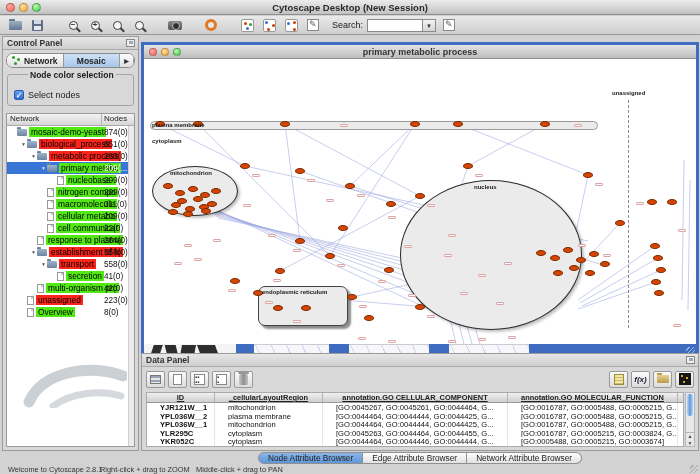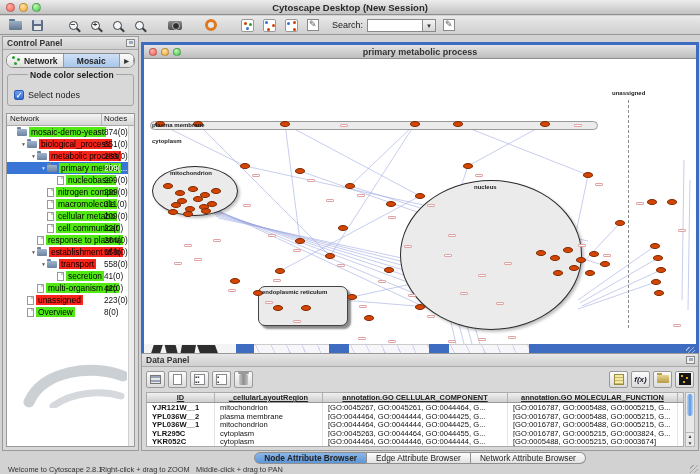--- a/index.html
+++ b/index.html
@@ -127,36 +127,36 @@
   .ic-fx { font-size:8px; font-style:italic; font-weight:bold; color:#223; }
   .ic-gold-folder { width:12px; height:8px; background:linear-gradient(#e8d490,#b99b48); border-radius:1px; position:relative; }
   .ic-gold-folder:before { content:""; position:absolute; left:0; top:-2px; width:5px; height:2px; background:#b99b48; }
   .ic-matrix { width:12px; height:12px; background:#151515; position:relative; }
   .ic-matrix i { position:absolute; width:2px; height:2px; background:#e0a020; }
   .dp-table { position:absolute; left:4px; right:14px; top:38px; bottom:3px; background:#fff; border:1px solid #aaa; overflow:hidden; }
   .dp-hrow { display:flex; height:10px; background:linear-gradient(#f0f0f0,#cfcfcf); border-bottom:1px solid #999;
     font-size:7.4px; font-weight:bold; color:#222; }
   .dp-hrow > div { border-right:1px solid #b2b2b2; text-align:center; overflow:hidden; white-space:nowrap;text-decoration:underline; }
   .dp-row { display:flex; height:8.6px; font-size:7.6px; color:#111; }
-  .dp-row > div { border-right:1px solid #e4e4e4; overflow:hidden; white-space:nowrap; padding-left:5px; }
+  .dp-row > div { border-right:1px solid #e4e4e4; overflow:hidden; white-space:nowrap; padding-left:13px; }
   .cw0 { width:68px; } .cw1 { width:108px; } .cw2 { width:185px; } .cw3 { width:170px; }
   .dp-row .cw0 { font-weight:bold; }
   .dp-vscroll { position:absolute; right:3px; top:38px; bottom:3px; width:10px; background:#e9e9e9; border:1px solid #b5b5b5; }
   .dp-thumb { position:absolute; left:1px; right:1px; top:1px; height:22px; border-radius:4px;
     background:linear-gradient(90deg,#bcd6f5,#5d97e0,#bcd6f5); }
   .dp-arrows { position:absolute; left:0; right:0; bottom:0; height:14px; border-top:1px solid #b5b5b5;
     font-size:5px; text-align:center; color:#444; line-height:7px; }
 
   
   .bottom-tabs { position:absolute; left:0; top:452px; width:700px; height:13px; display:flex; justify-content:center; padding-left:140px; }
   .btab { height:12px; border:1px solid #8f8f8f; border-left:none; padding:0 9px; font-size:8.3px; line-height:11px; color:#222;
     background:linear-gradient(#fdfdfd,#e2e2e2); }
   .btab:first-child { border-left:1px solid #8f8f8f; border-radius:6px 0 0 6px; }
   .btab:last-child { border-radius:0 6px 6px 0; }
-  .btab.sel { background:linear-gradient(#8cb6e8,#5d97d8); font-weight:bold; }
+  .btab.sel { background:linear-gradient(#8cb6e8,#5d97d8); font-weight:normal; }
   .status-bar { position:absolute; left:0; top:465px; width:700px; height:9px; font-size:7.4px; color:#333; }
   .status-bar span { position:absolute; top:0; white-space:nowrap; }
   .app-grip { position:absolute; right:2px; bottom:1px; width:8px; height:8px;
     background:repeating-linear-gradient(135deg, transparent 0 2px, #a8a8a8 2px 3px); }
 </style>
 </head>
 <body>
 
 <div class="titlebar">
   <div class="lights">

